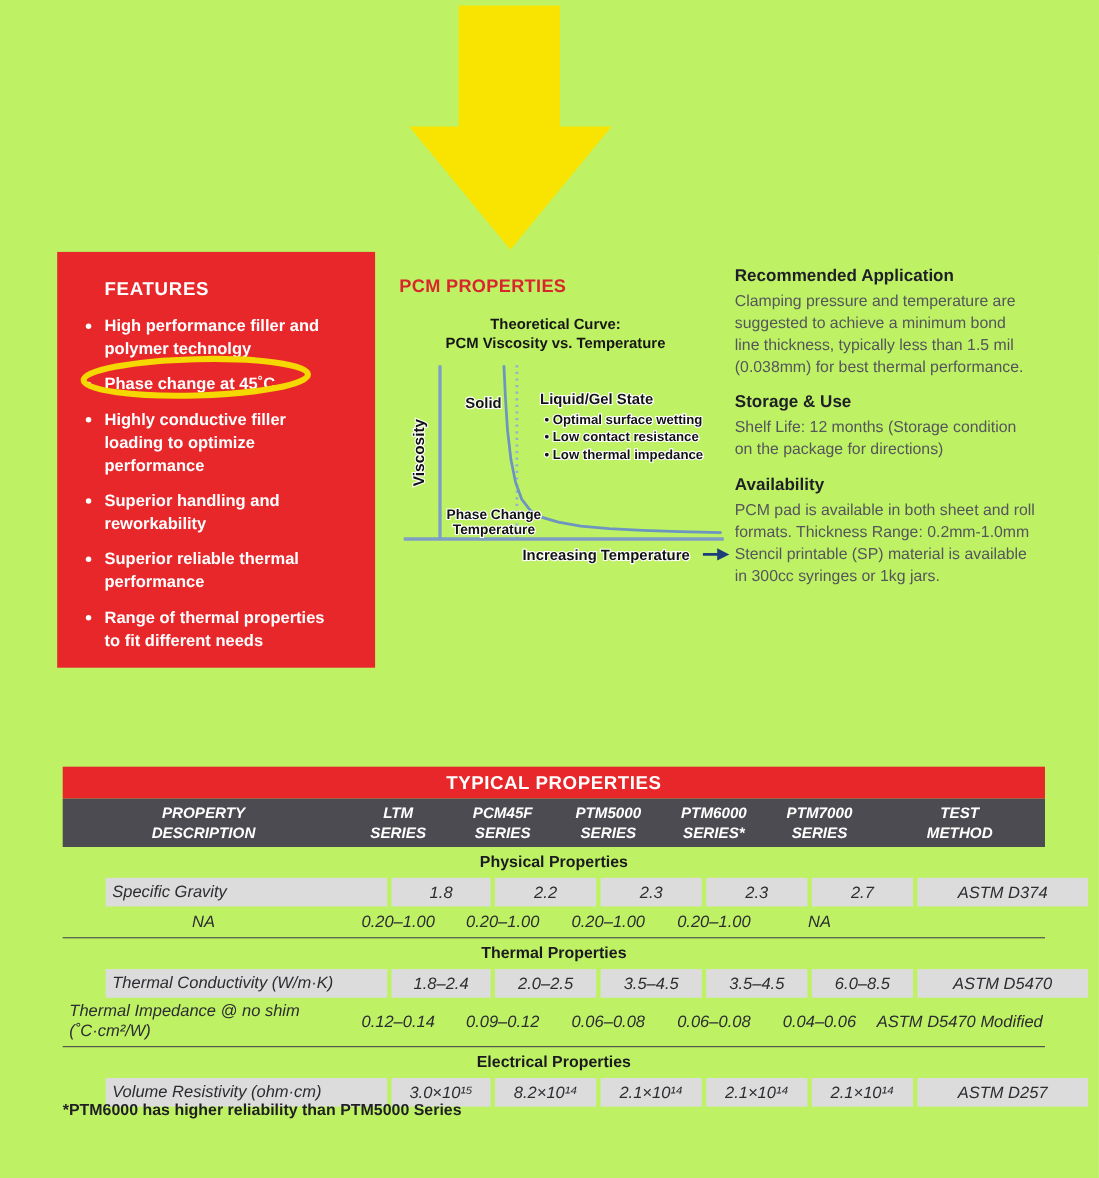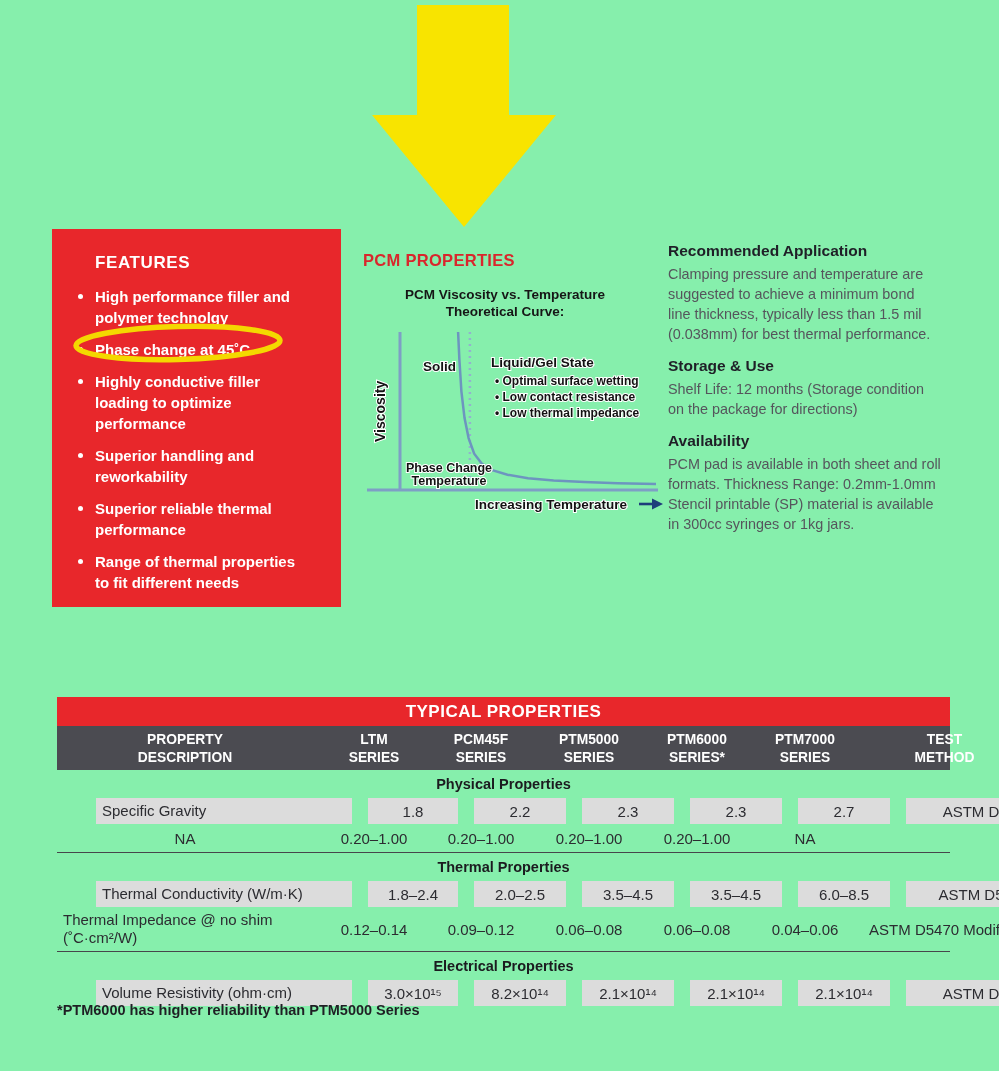--- a/index.html
+++ b/index.html
@@ -1,16 +1,16 @@
 <!DOCTYPE html>
 <html><head>
 <meta charset="utf-8">
 <style>
   html,body{margin:0;padding:0;background:#fff;}
-  .page{position:relative;width:999px;height:1071px;background:#86efac;overflow:hidden;
+  .page{position:relative;width:999px;height:1071px;background:#bef264;overflow:hidden;
         font-family:"Liberation Sans","DejaVu Sans",sans-serif;}
   
   .big-arrow{position:absolute;left:370px;top:4px;}
   
   .features{position:absolute;left:52px;top:229px;width:289px;height:378px;background:#e8272b;color:#fff;box-sizing:border-box;padding:24px 14px 0 43px;}
   .features h2{margin:0 0 13px 0;font-size:17px;letter-spacing:.6px;font-weight:bold;}
   .feat-item{position:relative;margin:0 0 11px 0;font-size:15px;line-height:21px;font-weight:bold;white-space:pre-line;}
   .feat-item .dot{position:absolute;left:-17px;top:8px;width:5px;height:5px;border-radius:50%;background:#fff;}
   .hl-ellipse{position:absolute;left:70px;top:320px;}
   
@@ -18,21 +18,21 @@
   .chart-title{position:absolute;left:365px;top:286px;width:280px;text-align:center;font-size:13.5px;font-weight:bold;color:#161616;line-height:17px;}
   .chart-svg{position:absolute;left:363px;top:322px;}
   .chart-svg text{font-family:"Liberation Sans","DejaVu Sans",sans-serif;fill:#121212;font-weight:bold;paint-order:stroke;stroke:#ffffff;stroke-width:2px;}
   
   .info{position:absolute;left:668px;top:242px;width:287px;color:#55555c;}
   .info h3{margin:0 0 4px 0;font-size:15.5px;font-weight:bold;color:#1f1f27;}
   .info p{margin:0 0 13px 0;font-size:14.4px;line-height:20px;white-space:pre-line;}
   
   .ptable{position:absolute;left:57px;top:697px;width:893px;color:#2c2c31;}
   .banner{height:29px;background:#e8272b;color:#fff;display:flex;align-items:center;justify-content:center;font-size:17px;font-weight:bold;letter-spacing:.5px;}
-  .grid{display:grid;grid-template-columns:256px 90px 92px 92px 92px 92px 155px;column-gap:16px;align-items:center;}
+  .grid{display:grid;grid-template-columns:256px 90px 92px 92px 92px 92px 155px;column-gap:4px;align-items:center;font-style:italic;}
   .thead{background:#4b4b51;color:#fff;height:44px;font-size:13.8px;font-weight:bold;line-height:18px;text-align:center;}
   .thead .cell{padding-top:1px;}
   .tsection{height:24px;margin-top:2px;display:flex;align-items:center;justify-content:center;font-size:14.5px;font-weight:bold;color:#1b1b1f;}
   .trow{margin-top:2px;font-size:15px;}
   .trow.h26{height:26px;padding-left:39px;}
   .trow.h24{height:24px;}
   .trow.h40{height:40px;}
   .trow .cell{display:flex;align-items:center;justify-content:center;height:100%;text-align:center;}
   .trow .desc{justify-content:flex-start;text-align:left;padding-left:6px;box-sizing:border-box;line-height:18px;}
   .trow.shade .cell{background:#dcdcdc;}
@@ -63,22 +63,22 @@
     <div class="feat-item"><span class="dot"></span><span>Range of thermal properties
 to fit different needs</span></div>
   </div>
 
   <svg class="hl-ellipse" width="216" height="46" viewBox="0 0 216 46">
     <ellipse cx="108" cy="23" rx="102" ry="16.5" fill="none" stroke="#f4d800" stroke-width="5.5" transform="rotate(-1.5 108 23)"></ellipse>
   </svg>
 
   <div class="pcm-head">PCM PROPERTIES</div>
   <div class="chart-title">
+    <div>Theoretical Curve:</div>
     <div>PCM Viscosity vs. Temperature</div>
-    <div>Theoretical Curve:</div>
   </div>
   <svg class="chart-svg" width="302" height="192" viewBox="0 0 302 192">
     <line id="phase-line" x1="106.9" y1="10" x2="106.9" y2="167" stroke="#93b2cd" stroke-width="2.5" stroke-dasharray="2 4"></line>
     <line x1="37" y1="10" x2="37" y2="168" stroke="#7e9fc5" stroke-width="3"></line>
     <line x1="4" y1="168" x2="295" y2="168" stroke="#7e9fc5" stroke-width="3"></line>
     <path id="curve-path" d="M95.1,10.0 L96.4,38.1 L98.4,69.3 L101.5,95.8 L105.6,116.1 L111.2,131.7 L118.9,141.8 L129.2,148.1 L144.5,152.7 L165.0,156.2 L190.6,158.5 L221.3,160.1 L254.6,161.3 L293.0,162.1" fill="none" stroke="#6d95bf" stroke-width="2.5"></path>
     <text x="60" y="49" font-size="13.5">Solid</text>
     <text x="128" y="45" font-size="13.5">Liquid/Gel State</text>
     <text x="132" y="63" font-size="12">• Optimal surface wetting</text>
     <text x="132" y="79" font-size="12">• Low contact resistance</text>

